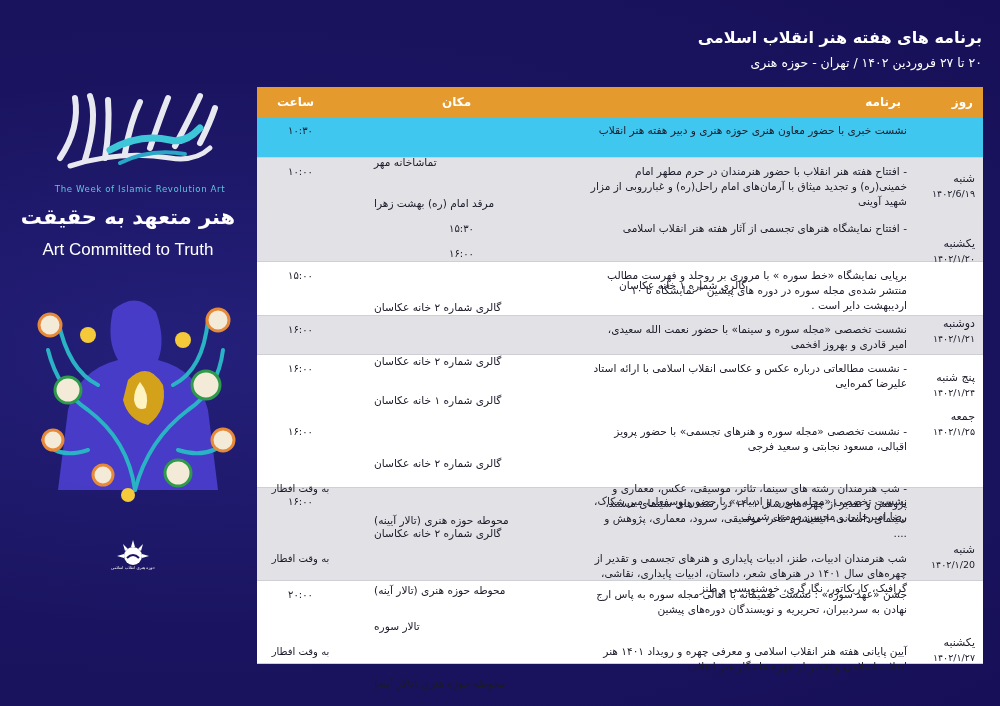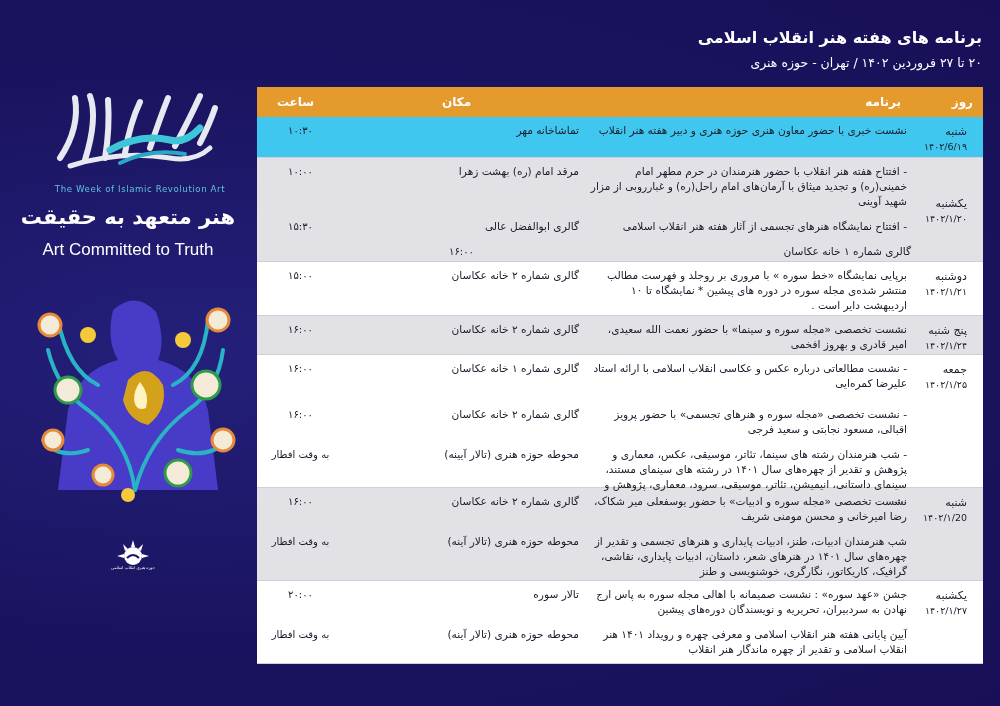--- a/index.html
+++ b/index.html
@@ -62,31 +62,31 @@
   .hdr .h-place { text-align: center; }
   .hdr .h-time { text-align: center; }
 
   .row {
     display: grid; grid-template-columns: 72px 1fr;
     border-bottom: 1px solid #cfd0d6; font-size: 10.6px; color: #1b1b2a;
   }
   .row.cyan { background: #3fc7ef; }
   .row.gray { background: #e2e2e6; }
   .row.white { background: #ffffff; }
-  .day-cell { padding: 7px 16px 0 4px; line-height: 15px; }
+  .day-cell { padding: 7px 8px 0 4px; line-height: 15px; margin-top: 47px; }
   .day-cell.mid { display: flex; flex-direction: column; justify-content: center; padding-top: 0; }
   .day-name { display: block; font-size: 11px; }
   .day-date { display: block; font-size: 9.5px; }
   .events { display: flex; flex-direction: column; }
   .event {
     display: grid; grid-template-columns: 332px 245px 77px;
     padding: 6px 0 4px 0; line-height: 15px;
   }
   .ev-prog { padding-right: 4px; padding-left: 10px; text-align: right; }
-  .ev-place { text-align: right; padding-left: 40px; }
+  .ev-place { text-align: left; padding-left: 40px; margin-top: 32px; }
   .ev-time { text-align: center; font-size: 10px; margin-left: 10px; }
 </style>
 </head>
 <body>
 
 <div class="page">
 
   <div class="left-panel">
     <div class="logo-block">
       <svg class="logo-calligraphy" viewBox="0 0 170 88">
@@ -168,21 +168,20 @@
         <span class="day-date">۱۴۰۲/۱/۲۰</span>
       </div>
       <div class="events">
         <div class="event">
           <div class="ev-prog">- افتتاح هفته هنر انقلاب با حضور هنرمندان در حرم مطهر امام خمینی(ره) و تجدید میثاق با آرمان‌های امام راحل(ره) و غبارروبی از مزار شهید آوینی</div>
           <div class="ev-place">مرقد امام (ره) بهشت زهرا</div>
           <div class="ev-time">۱۰:۰۰</div>
         </div>
         <div class="event">
           <div class="ev-prog">- افتتاح نمایشگاه هنرهای تجسمی از آثار هفته هنر انقلاب اسلامی</div>
-          <div class="ev-place">گالری ابوالفضل عالی</div>
           <div class="ev-time">۱۵:۳۰</div>
         </div>
         <div class="event">
           <div class="ev-place">گالری شماره ۱ خانه عکاسان</div>
           <div class="ev-time">۱۶:۰۰</div>
         </div>
       </div>
     </div>
 
     <div class="row white" style="height:54px;">

